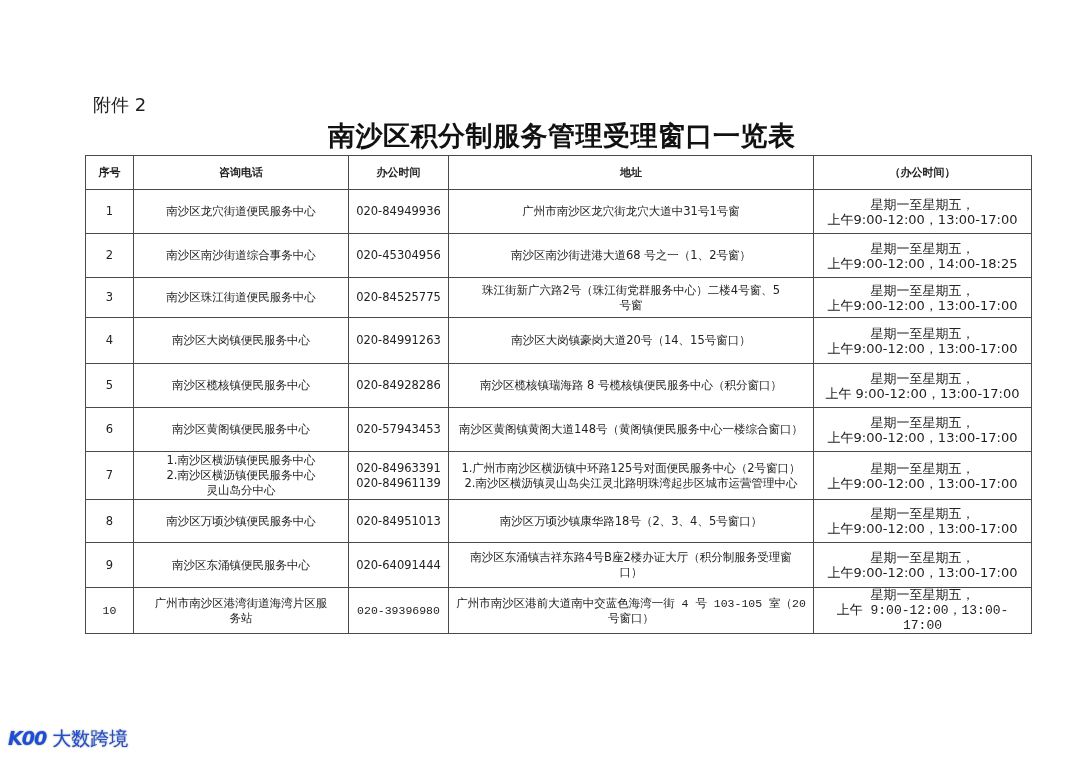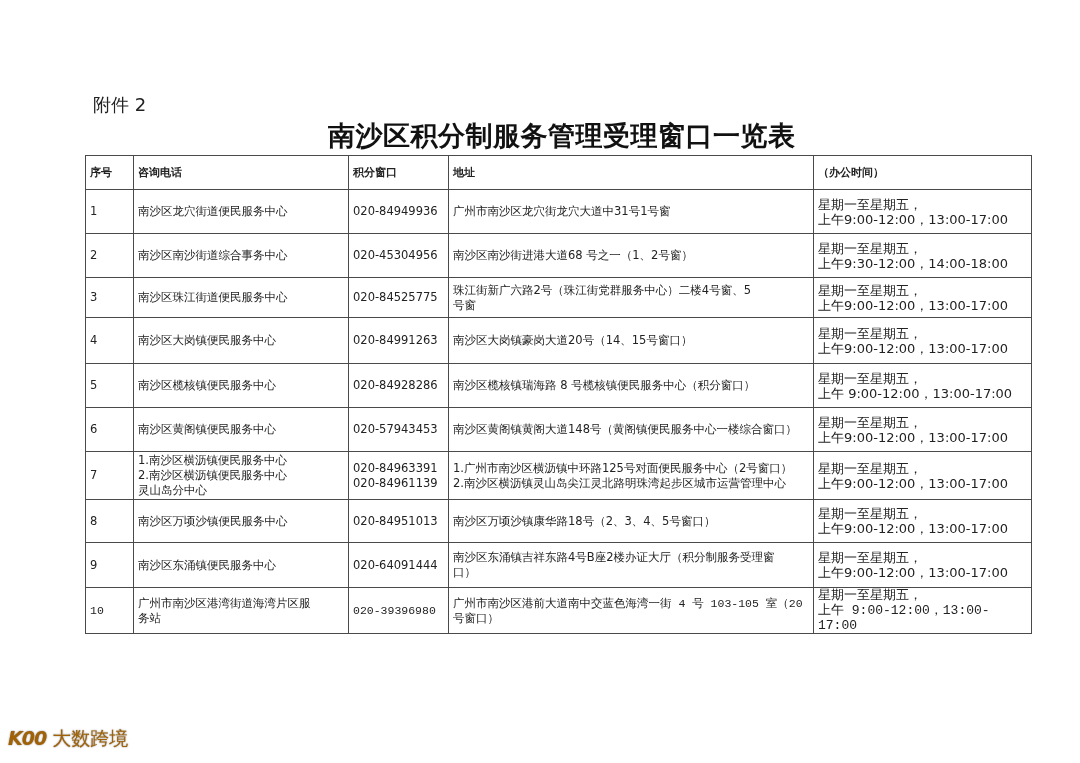--- a/index.html
+++ b/index.html
@@ -13,33 +13,33 @@
     }
     .title {
       position: absolute; left: 300px; top: 118px; font-size: 27px; font-weight: bold; color: #111;
       font-family: "DejaVu Serif", "Liberation Serif", serif; letter-spacing: 0.5px; white-space: nowrap; margin-left: 28px;
     }
     table.grid {
       position: absolute; left: 85px; top: 155px; width: 946px;
       border-collapse: collapse; table-layout: fixed;
     }
     table.grid th, table.grid td {
-      border: 1.5px solid #4a4a4a; text-align: left; vertical-align: middle;
+      border: 1.5px solid #4a4a4a; text-align: center; vertical-align: middle;
       font-size: 11.5px; line-height: 15px; padding: 0 4px; color: #222;
     }
     table.grid th { font-weight: bold; font-size: 11px; height: 33px; font-family: "DejaVu Serif", serif; }
     col.c-no { width: 48px; } col.c-name { width: 215px; } col.c-phone { width: 100px; }
     col.c-addr { width: 365px; } col.c-time { width: 218px; }
     .r1 { height: 44px; } .r2 { height: 44px; } .r3 { height: 40px; } .r4 { height: 46px; }
     .r5 { height: 44px; } .r6 { height: 44px; } .r7 { height: 48px; } .r8 { height: 43px; }
     .r9 { height: 45px; } .r10 { height: 46px; font-family: Liberation Mono, monospace; }
     .line { display: block; }
     .time .line { font-size: 13px; }
     .watermark {
-      position: absolute; left: 8px; top: 726px; font-size: 19px; color: #a16207;
+      position: absolute; left: 8px; top: 726px; font-size: 19px; color: #1d4ed8;
       text-shadow: 0 0 2px #9a9a9a, 0 0 1px #bcbcbc; white-space: nowrap;
       font-family: "DejaVu Sans", sans-serif;
     }
     .watermark .logo { font-style: italic; font-weight: bold; margin-right: 6px; letter-spacing: -1px; }
   </style>
 </head>
 <body>
 
 <div class="attachment">附件 2</div>
 <div class="title">南沙区积分制服务管理受理窗口一览表</div>
@@ -49,21 +49,21 @@
     <col class="c-no">
       <col class="c-name">
       <col class="c-phone">
       <col class="c-addr">
       <col class="c-time">
   </colgroup>
   <thead>
     <tr>
       <th>序号</th>
       <th>咨询电话</th>
-      <th>积分窗口</th>
+      <th>办公时间</th>
       <th>地址</th>
       <th>（办公时间）</th>
     </tr>
   </thead>
   <tbody id="tbody">
       <tr class="r1">
         <td>1</td>
         <td>
           <span class="line">南沙区龙穴街道便民服务中心</span>
         </td>
@@ -84,21 +84,21 @@
           <span class="line">南沙区南沙街道综合事务中心</span>
         </td>
         <td>
           <span class="line">020-45304956</span>
         </td>
         <td>
           <span class="line">南沙区南沙街进港大道68 号之一（1、2号窗）</span>
         </td>
         <td class="time">
           <span class="line">星期一至星期五，</span>
-          <span class="line">上午9:30-12:00，14:00-18:00</span>
+          <span class="line">上午9:00-12:00，14:00-18:25</span>
         </td>
       </tr>
       <tr class="r3">
         <td>3</td>
         <td>
           <span class="line">南沙区珠江街道便民服务中心</span>
         </td>
         <td>
           <span class="line">020-84525775</span>
         </td>

